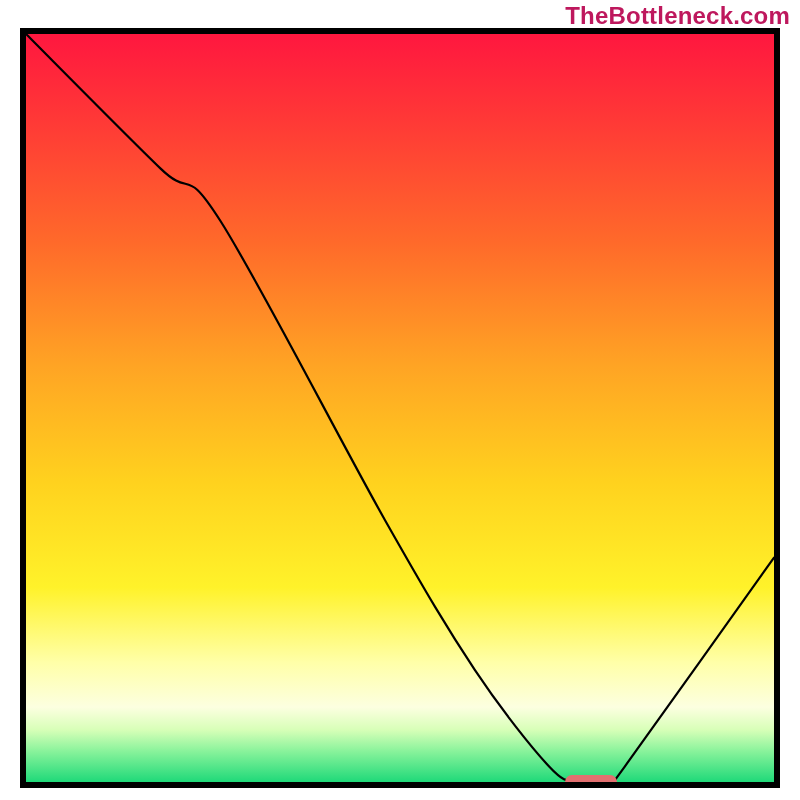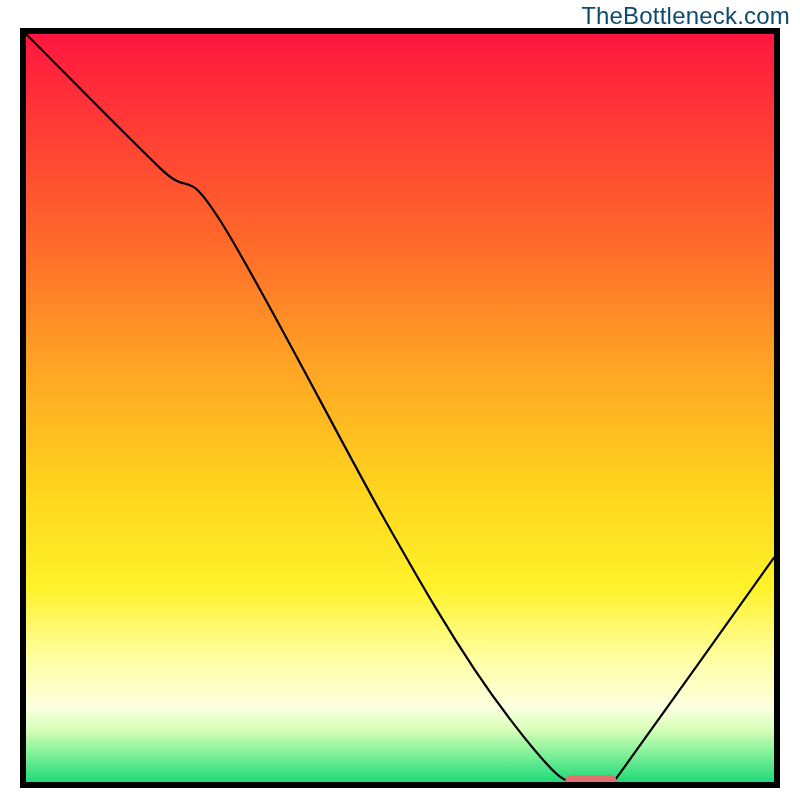--- a/index.html
+++ b/index.html
@@ -13,22 +13,22 @@
   .wrap {
     position: relative;
     width: 800px;
     height: 800px;
   }
   .watermark {
     position: absolute;
     top: 2px;
     right: 10px;
     font-size: 24px;
-    font-weight: 400;
-    color: #0c4a6e;
+    font-weight: 700;
+    color: #be185d;
     letter-spacing: 0.2px;
     z-index: 20;
   }
   .plot-frame {
     position: absolute;
     left: 20px;
     top: 28px;
     width: 760px;
     height: 760px;
     border: 6px solid #000000;

